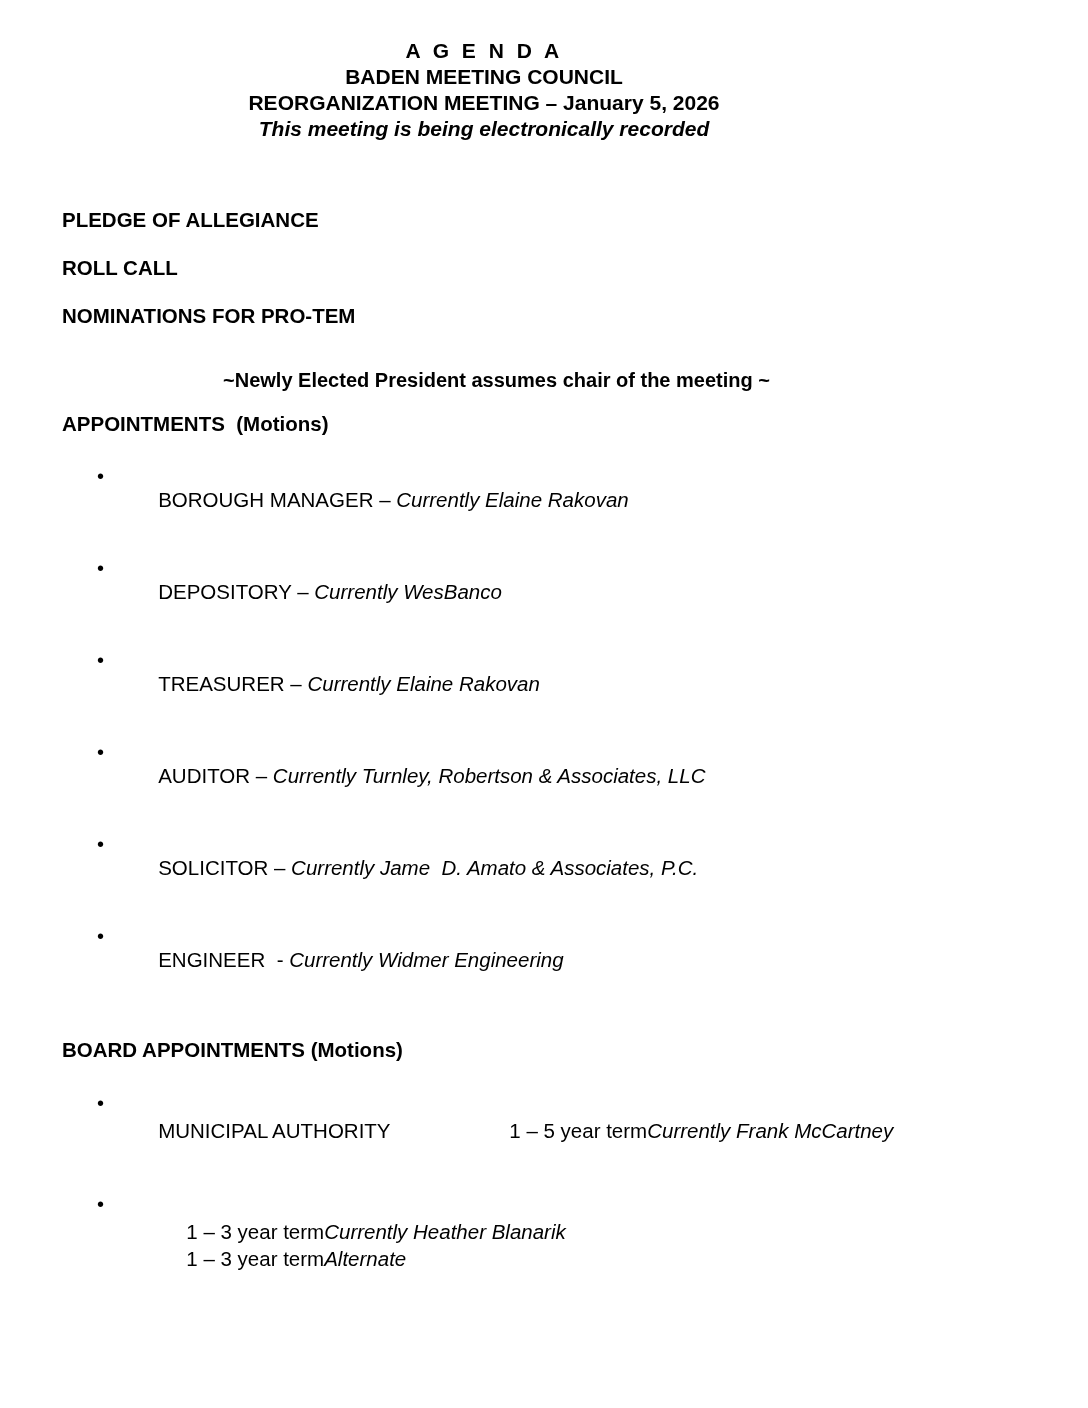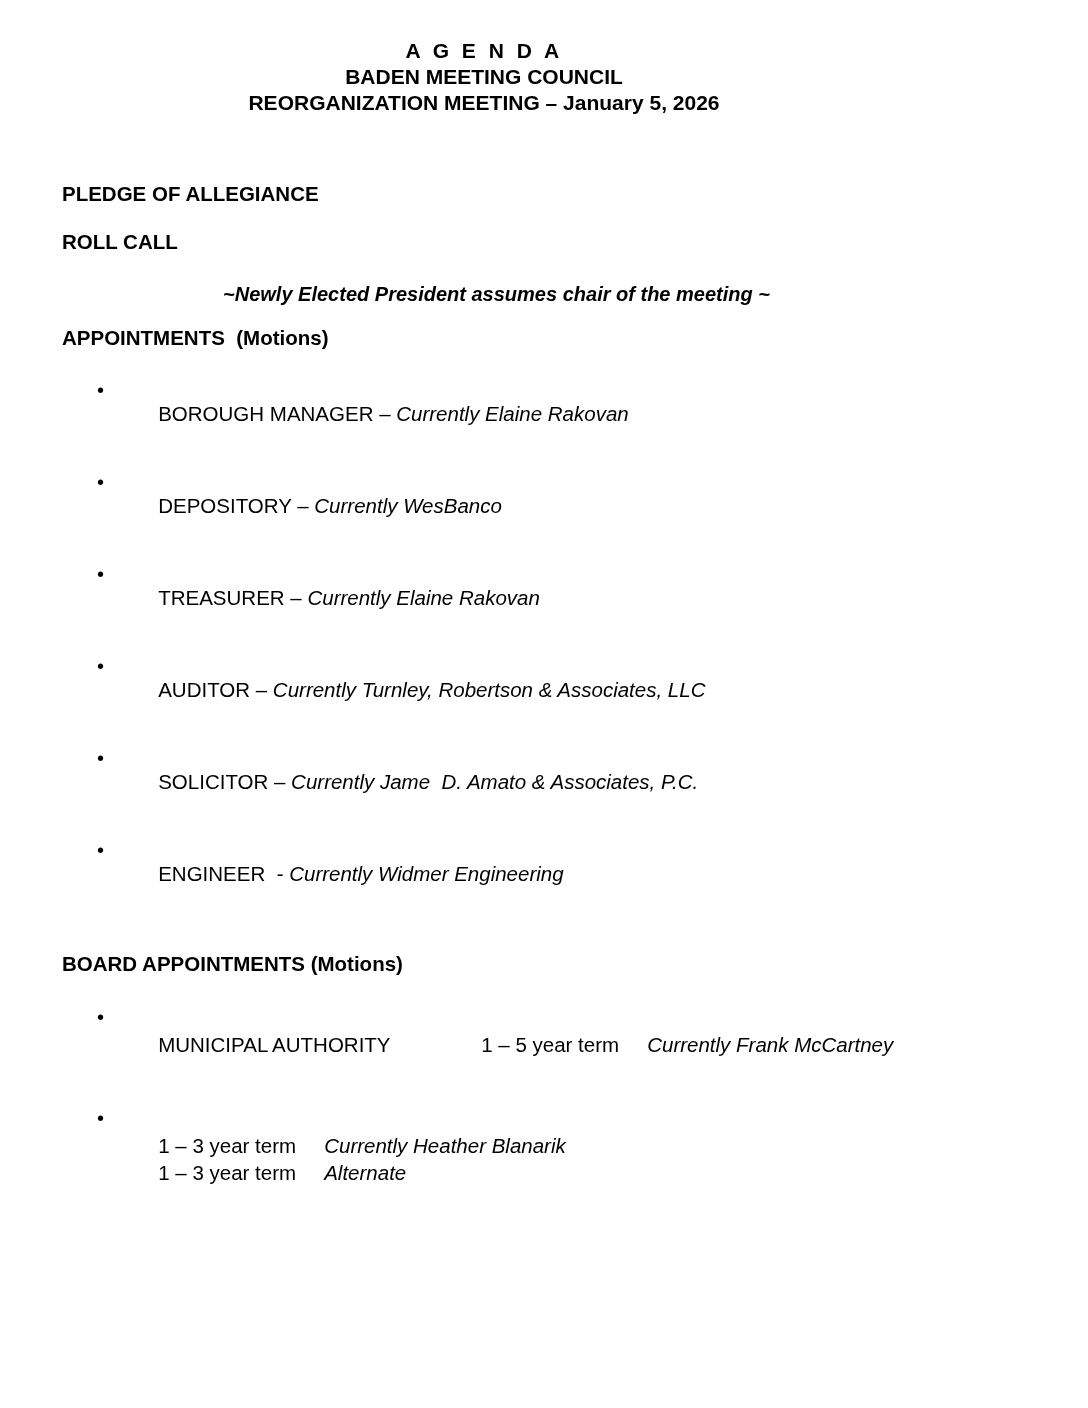--- a/index.html
+++ b/index.html
@@ -48,26 +48,26 @@
     line-height: 24px;
     margin-left: 62px;
     white-space: pre;
   }
   .heading-spaced {
     margin-top: 24px;
   }
 
   .center-note {
     text-align: center;
-    font-style: italic;
     font-weight: bold;
     font-size: 20px;
     line-height: 24px;
     padding-right: 20px;
     padding-left: 45px;
+    margin-top: 12px;
   }
 
   
   .bullet-row {
     position: relative;
     font-size: 20.5px;
     line-height: 24px;
     padding-left: 124px;
     white-space: pre;
   }
@@ -110,46 +110,49 @@
     display: inline-block;
     vertical-align: top;
   }
   .board-row .term-line {
     display: block;
     white-space: pre;
   }
   .board-row .term {
     display: inline-block;
     width: 166px;
+    text-align: right;
   }
   .board-row .who {
     font-style: italic;
     margin-top: 32px;
   }
 
   .gap-sm { height: 20px; }
   .gap-md { height: 28px; }
   .gap-lg { height: 42px; }
 </style>
 </head>
 <body>
 
 <div class="page">
 
   <div class="doc-header">
     <div class="line agenda">A G E N D A</div>
     <div class="line">BADEN MEETING COUNCIL</div>
     <div class="line">REORGANIZATION MEETING – January 5, 2026</div>
+    <div class="line recorded">This meeting is being electronically recorded</div>
   </div>
 
   <div class="gap-lg"></div>
 
   <div>
     <div class="section-heading heading-spaced">PLEDGE OF ALLEGIANCE</div>
     <div class="section-heading heading-spaced">ROLL CALL</div>
+    <div class="section-heading heading-spaced">NOMINATIONS FOR PRO-TEM</div>
   </div>
 
   <div class="gap-md"></div>
 
   <div class="center-note">~Newly Elected President assumes chair of the meeting ~</div>
 
   <div class="gap-sm"></div>
 
   <div class="section-heading">APPOINTMENTS  (Motions)</div>
 

